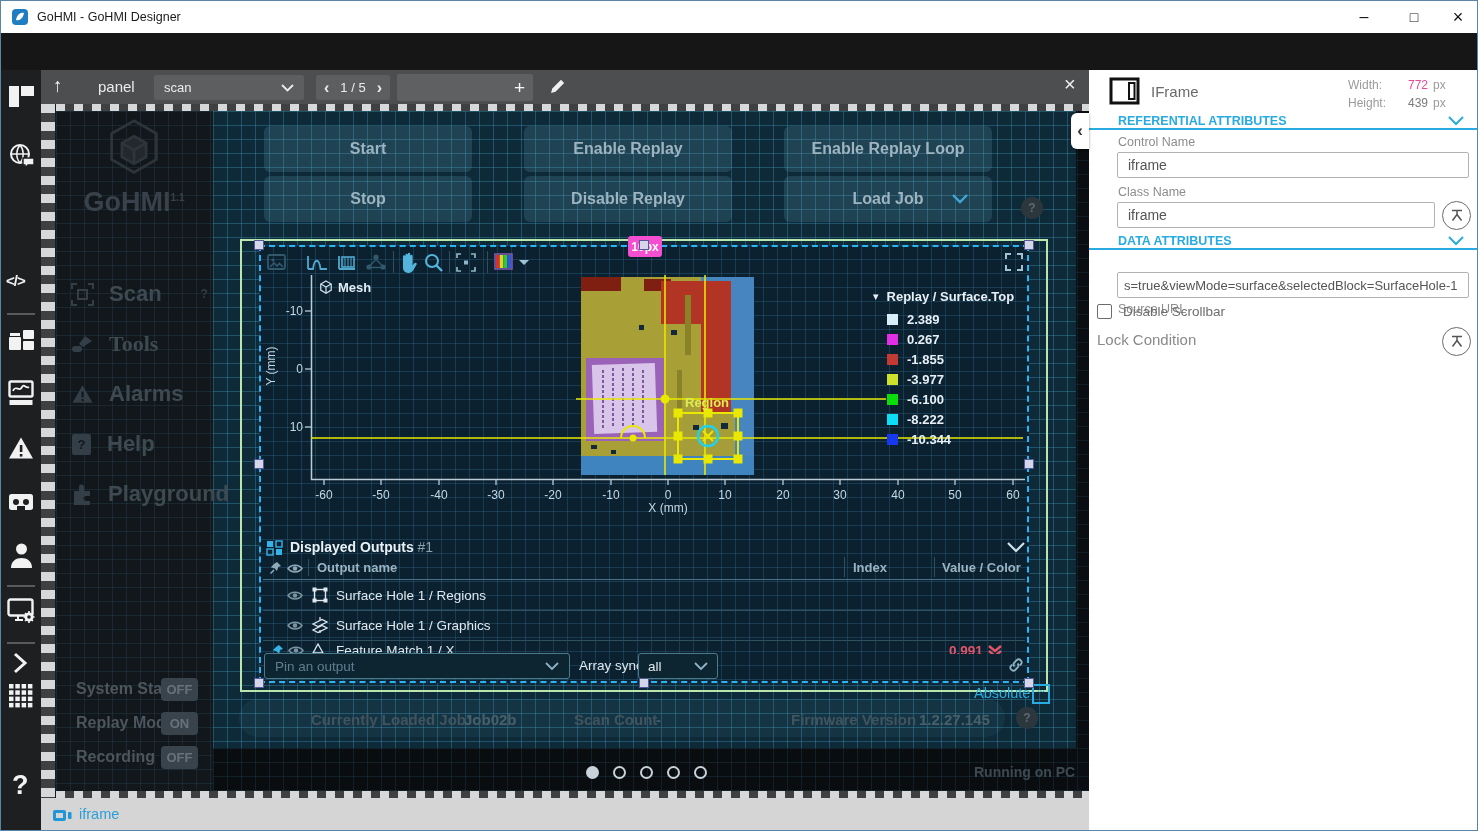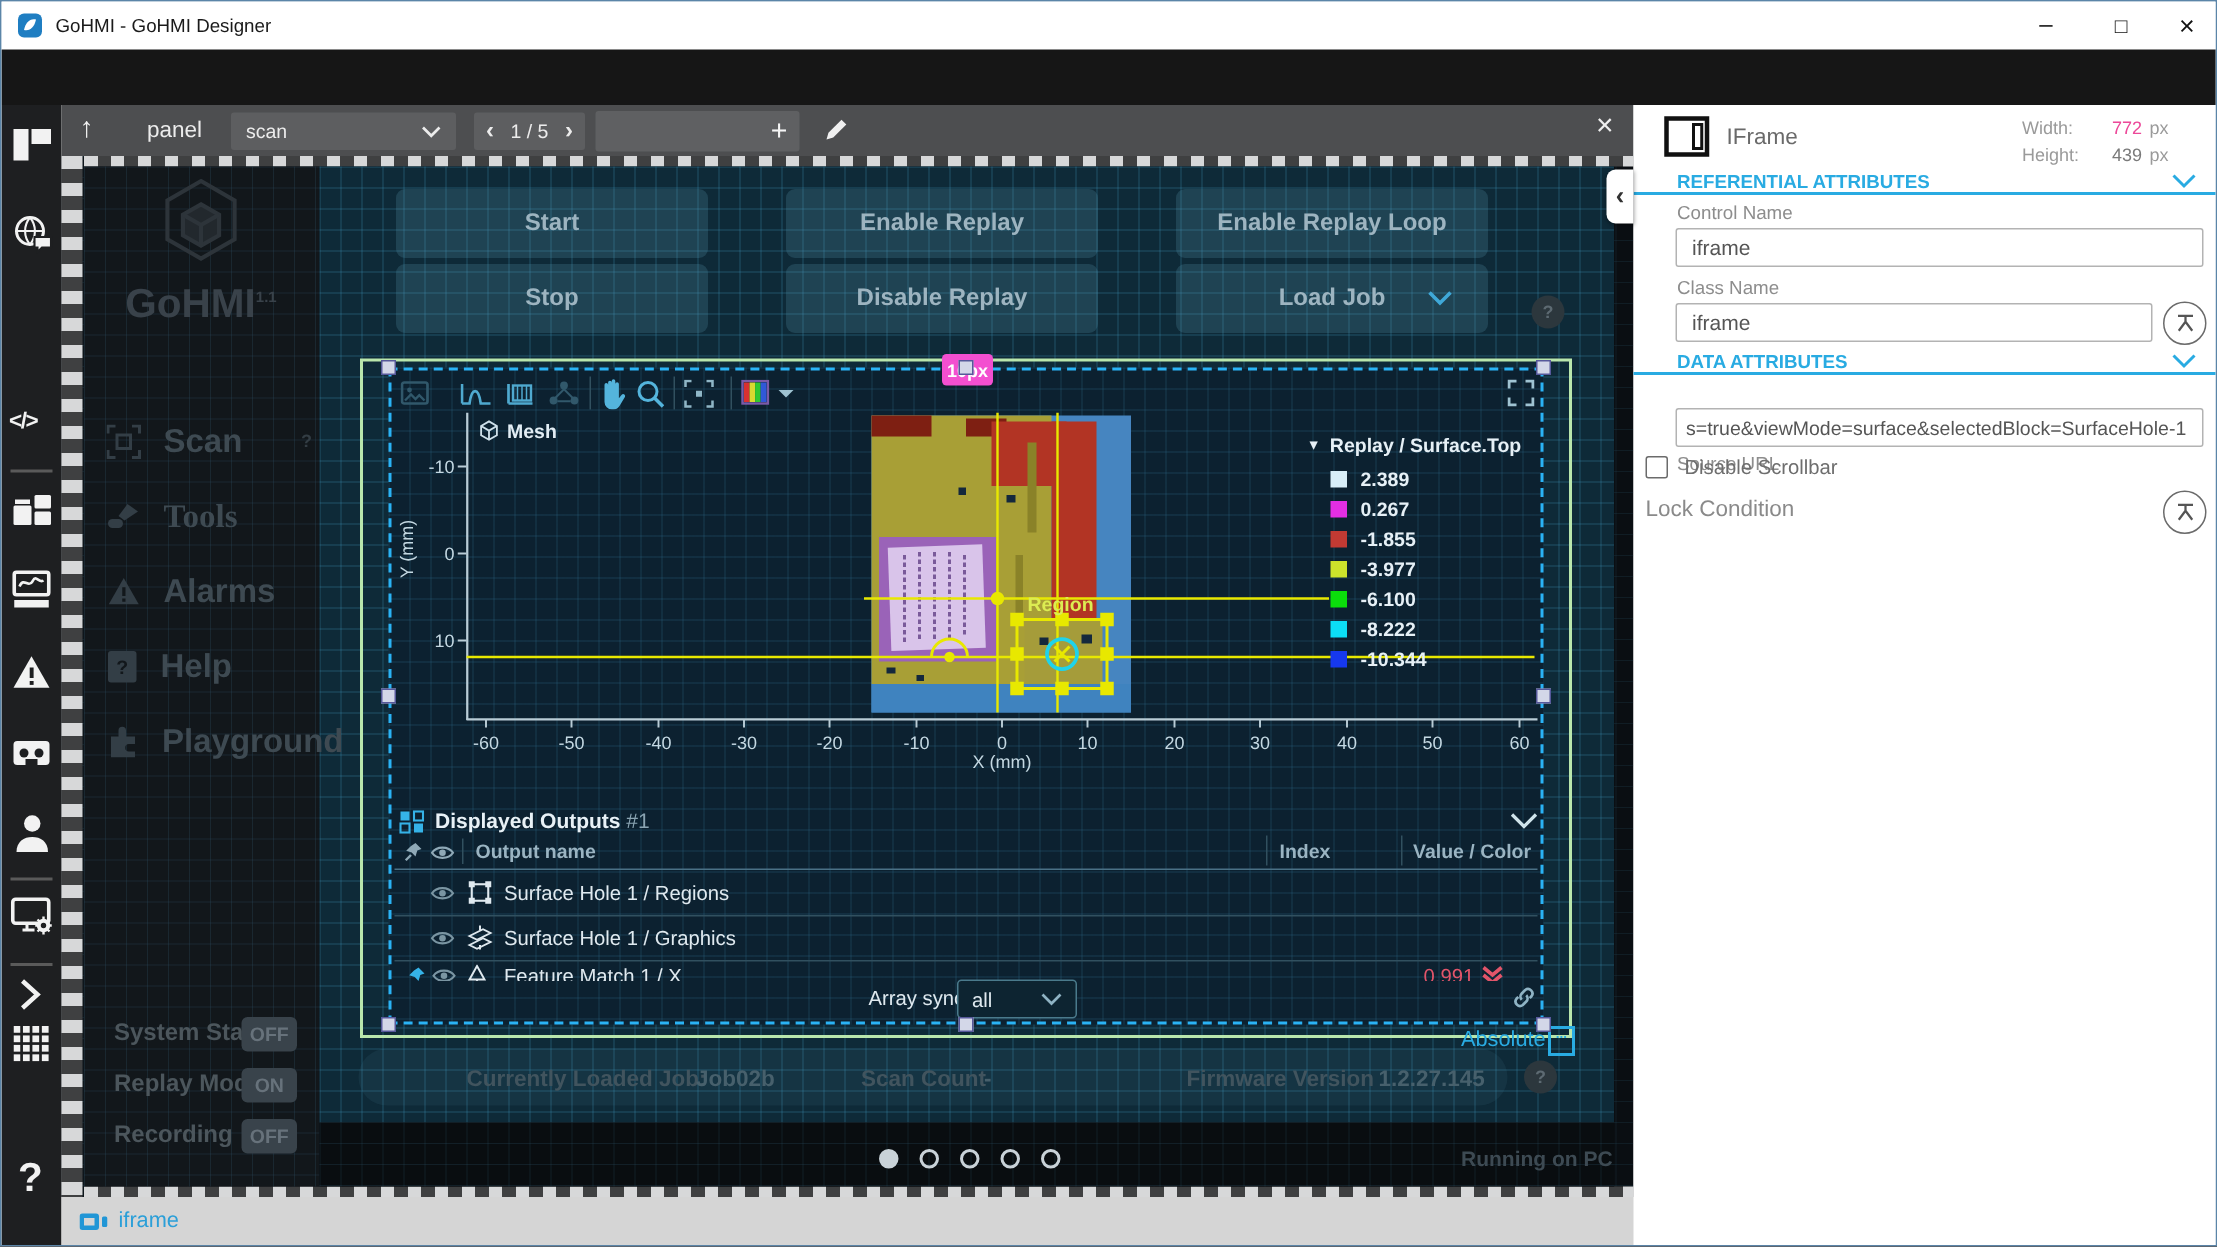--- a/index.html
+++ b/index.html
@@ -606,26 +606,32 @@
           <circle cx="8" cy="5.5" r="2.2" fill="currentColor"></circle>
         </svg>
       </span>
     <span class="a if-ico" style="left:52px;top:2px;color:#dfe9ef;">
         <svg width="14" height="16" viewBox="0 0 14 16" fill="none" stroke="currentColor" stroke-width="1.3">
           <path d="M7 1l5 9H2z"></path>
           <path d="M7 10v5"></path>
         </svg>
       </span>
     <span class="a row-txt" style="left:77px;top:2px;">Feature Match 1 / X</span>
-    <span class="a" style="left:690px;top:2px;color:#e2556a;font-size:13.5px;font-weight:normal;">0.991</span>
+    <span class="a" style="left:690px;top:2px;color:#e2556a;font-size:13.5px;font-weight:bold;">0.991</span>
     <span class="a" style="left:728px;top:2px;"><svg width="16" height="12" viewBox="0 0 16 12" fill="none" stroke="#e2556a" stroke-width="2.4">
           <path d="M2 1l6 5 6-5M2 6l6 5 6-5"></path>
         </svg></span>
   </div>
 
+  <div class="a flex" style="left:263px;top:652px;width:306px;height:26px;background:#0d2431;border:1px solid #4a7a8c;border-radius:3px;justify-content:space-between;padding:0 10px;">
+    <span style="color:#5f7f91;font-size:13.5px;">Pin an output</span>
+    <svg width="14" height="9" viewBox="0 0 14 9">
+        <path d="M1 1l6 6 6-6" fill="none" stroke="#8fb3c4" stroke-width="1.8"></path>
+      </svg>
+  </div>
   <span class="a" style="left:578px;top:657px;color:#dfe9ef;font-size:13.5px;">Array sync</span>
   <div class="a flex" style="left:637px;top:652px;width:80px;height:26px;background:#0d2431;border:1px solid #4a7a8c;border-radius:3px;justify-content:space-between;padding:0 9px;">
     <span style="color:#dfe9ef;font-size:13.5px;">all</span>
     <svg width="14" height="9" viewBox="0 0 14 9">
         <path d="M1 1l6 6 6-6" fill="none" stroke="#8fb3c4" stroke-width="1.8"></path>
       </svg>
   </div>
   <span class="a if-ico" style="left:1007px;top:656px;color:#8fb3c4;">
     <svg width="16" height="16" viewBox="0 0 16 16" fill="none" stroke="currentColor" stroke-width="1.8">
         <path d="M6.5 9.5a3 3 0 010-4.2l2.3-2.3a3 3 0 014.2 4.2l-1.2 1.2"></path>

